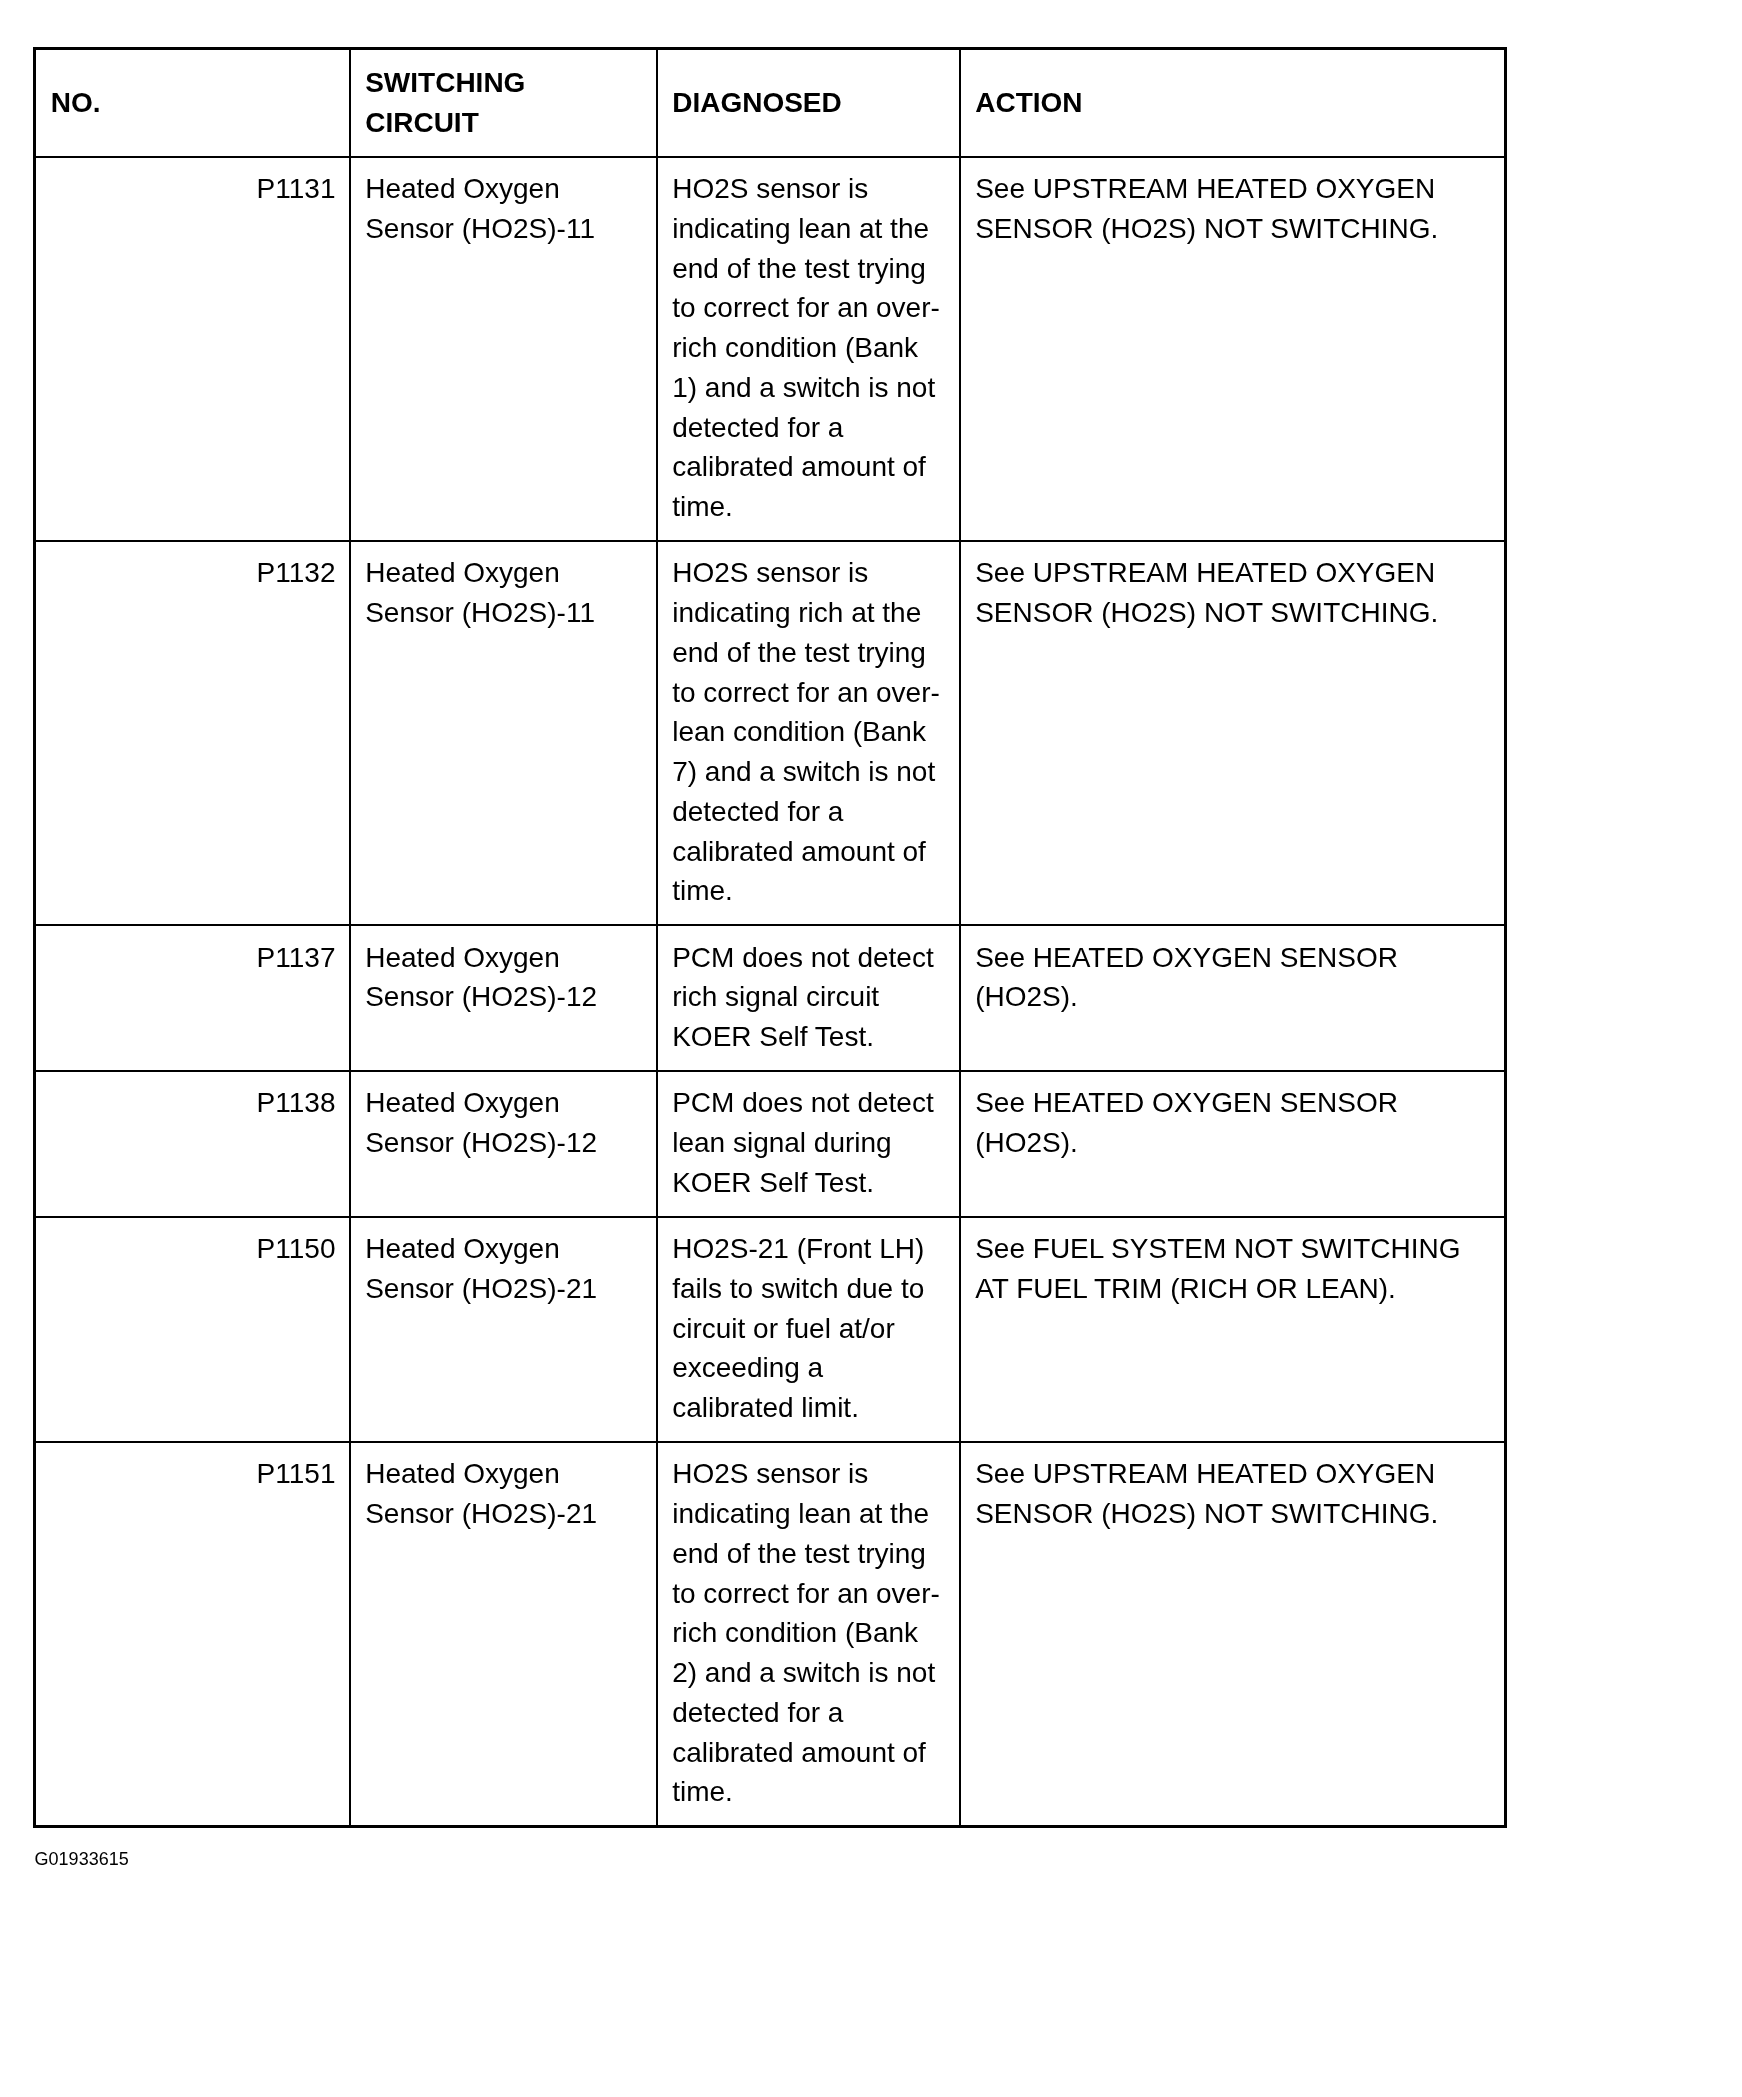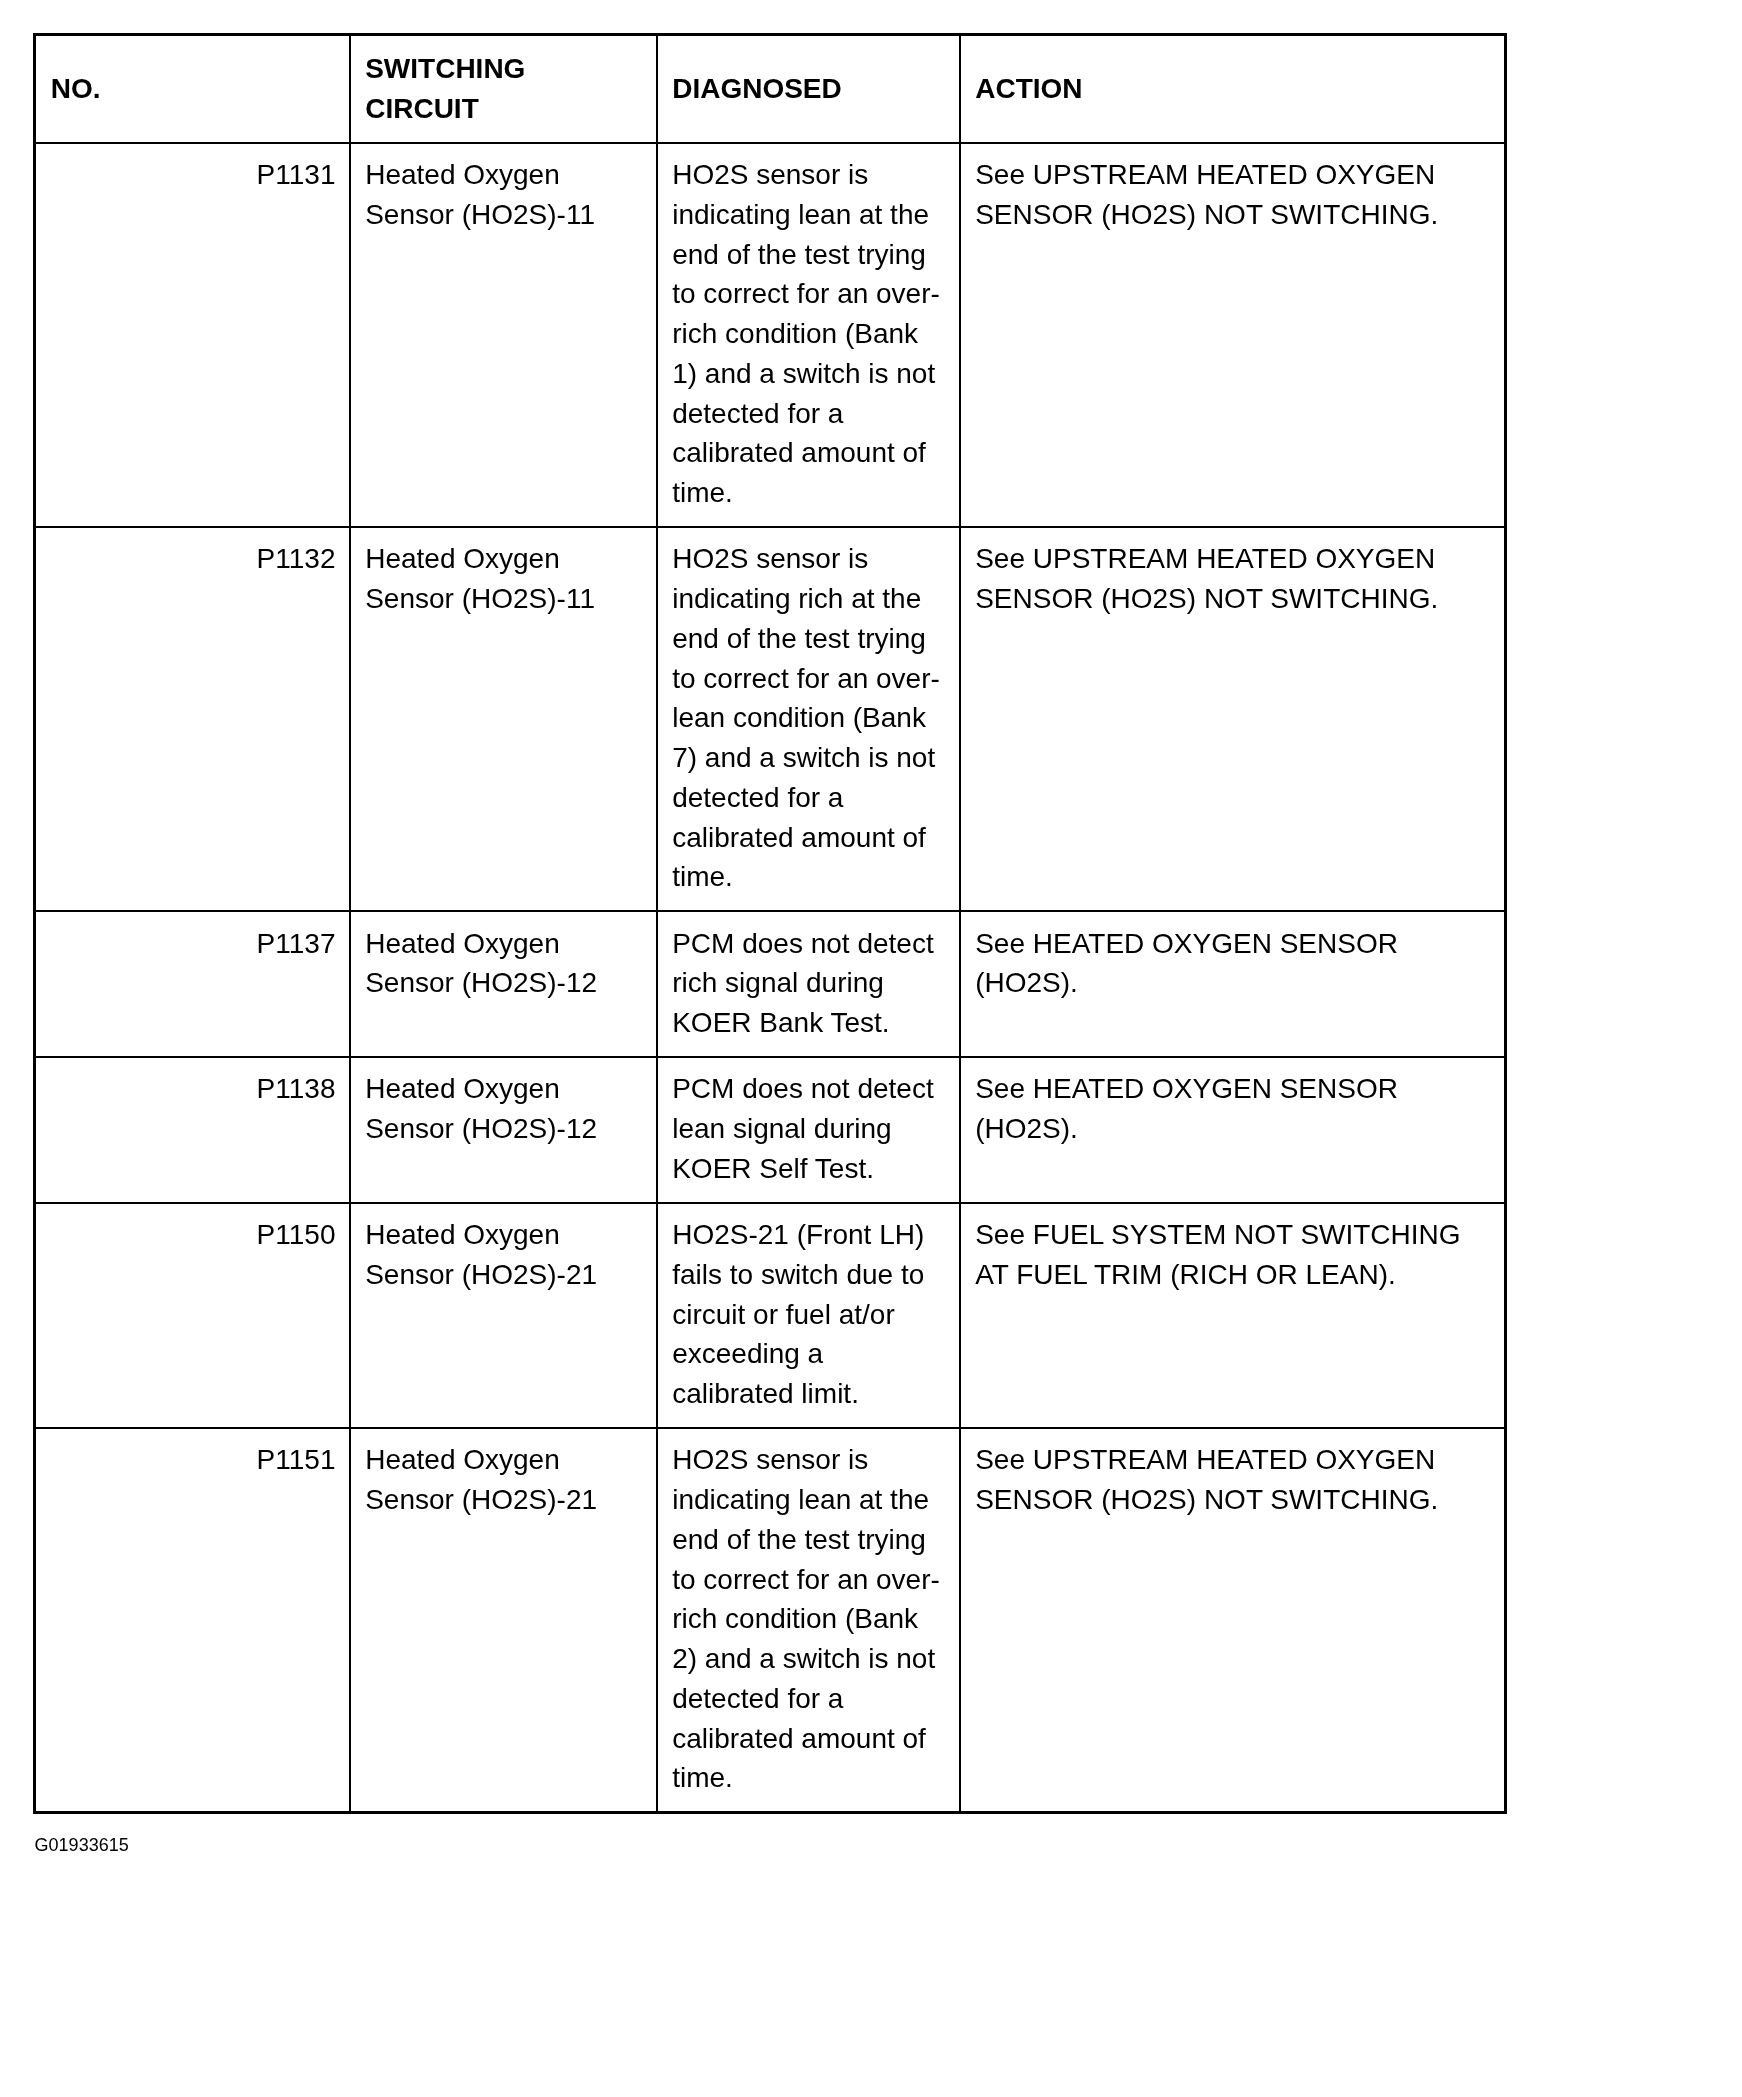--- a/index.html
+++ b/index.html
@@ -15,20 +15,21 @@
     box-sizing: border-box;
   }
   .page {
     padding: 33px 31px 0 33px;
   }
   table.dtc-table {
     border-collapse: collapse;
     table-layout: fixed;
     width: 1474px;
     border: 3.3px solid #000000;
+    margin-top: 14px;
   }
   col.c-no      { width: 315px; }
   col.c-circuit { width: 307px; }
   col.c-cond    { width: 303px; }
   col.c-action  { width: auto;  }
   .dtc-table th,
   .dtc-table td {
     border: 2.5px solid #000000;
     text-align: left;
     vertical-align: top;
@@ -83,21 +84,21 @@
       </tr>
       <tr>
         <td class="no-cell">P1132</td>
         <td>Heated Oxygen Sensor (HO2S)-11</td>
         <td>HO2S sensor is indicating rich at the end of the test trying to correct for an over-lean condition (Bank 7) and a switch is not detected for a calibrated amount of time.</td>
         <td>See UPSTREAM HEATED OXYGEN SENSOR (HO2S) NOT SWITCHING.</td>
       </tr>
       <tr>
         <td class="no-cell">P1137</td>
         <td>Heated Oxygen Sensor (HO2S)-12</td>
-        <td>PCM does not detect rich signal during KOER Bank Test.</td>
+        <td>PCM does not detect rich signal circuit KOER Self Test.</td>
         <td>See HEATED OXYGEN SENSOR (HO2S).</td>
       </tr>
       <tr>
         <td class="no-cell">P1138</td>
         <td>Heated Oxygen Sensor (HO2S)-12</td>
         <td>PCM does not detect lean signal during KOER Self Test.</td>
         <td>See HEATED OXYGEN SENSOR (HO2S).</td>
       </tr>
       <tr>
         <td class="no-cell">P1150</td>

